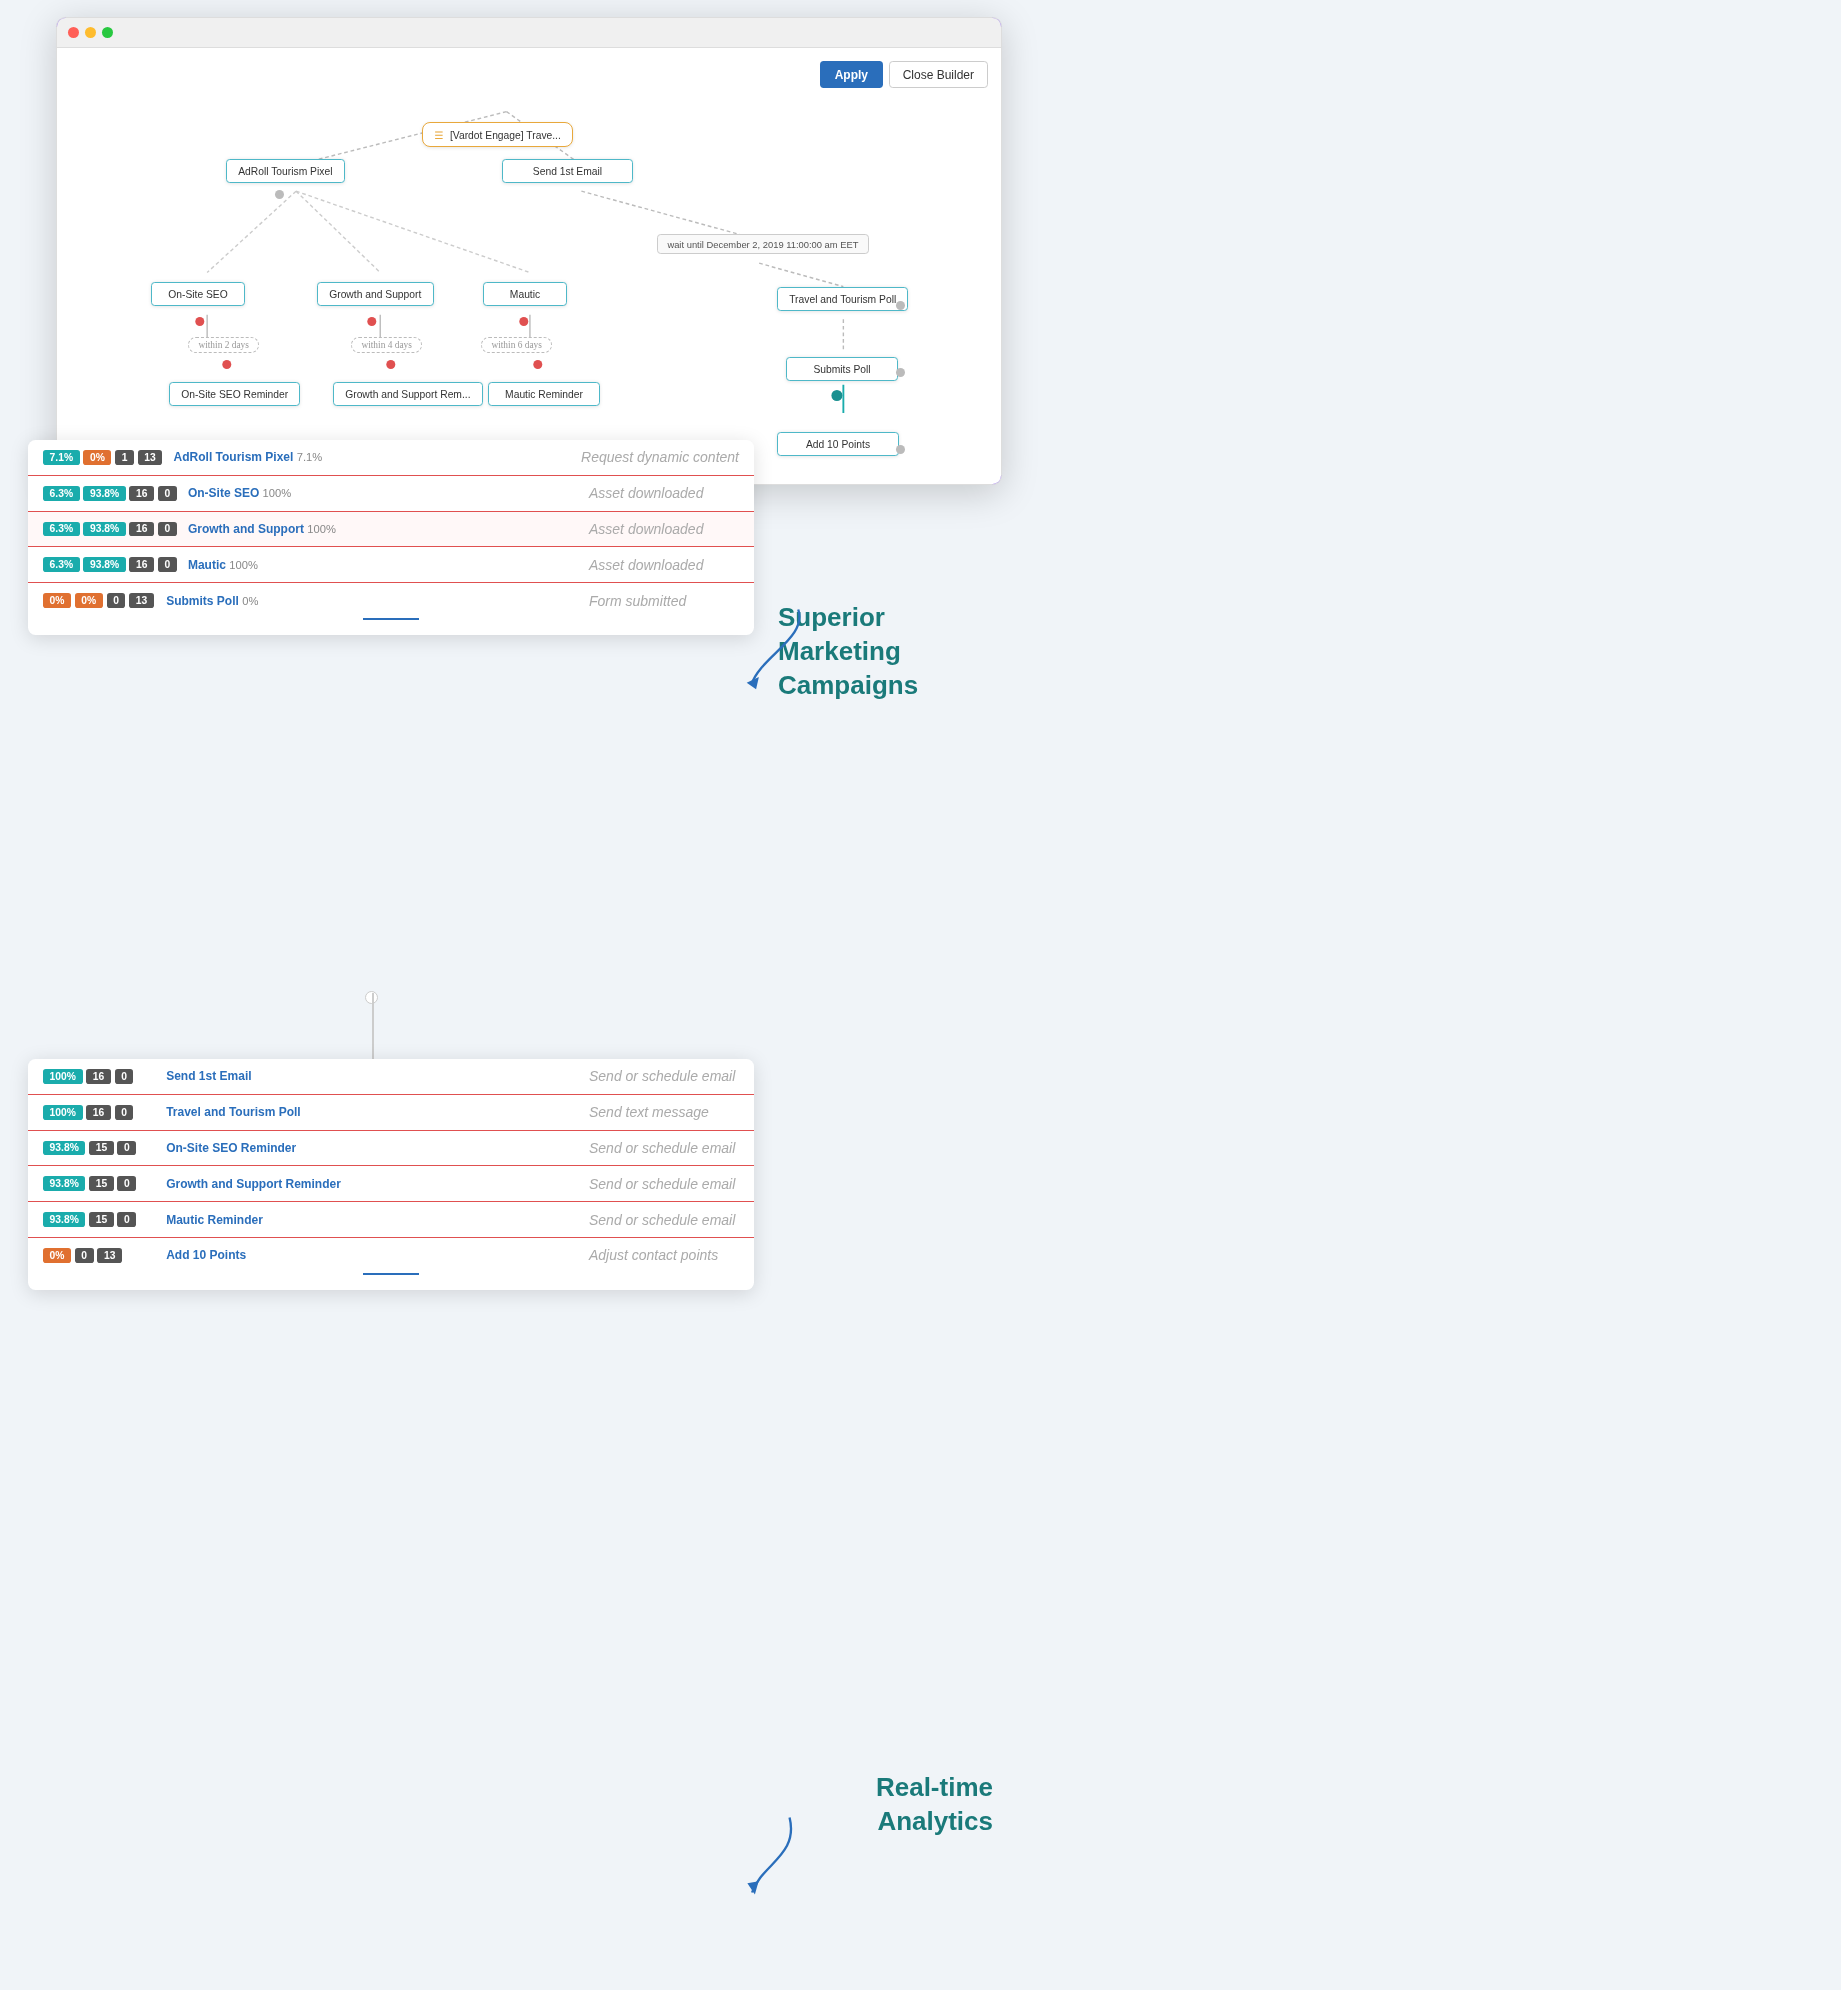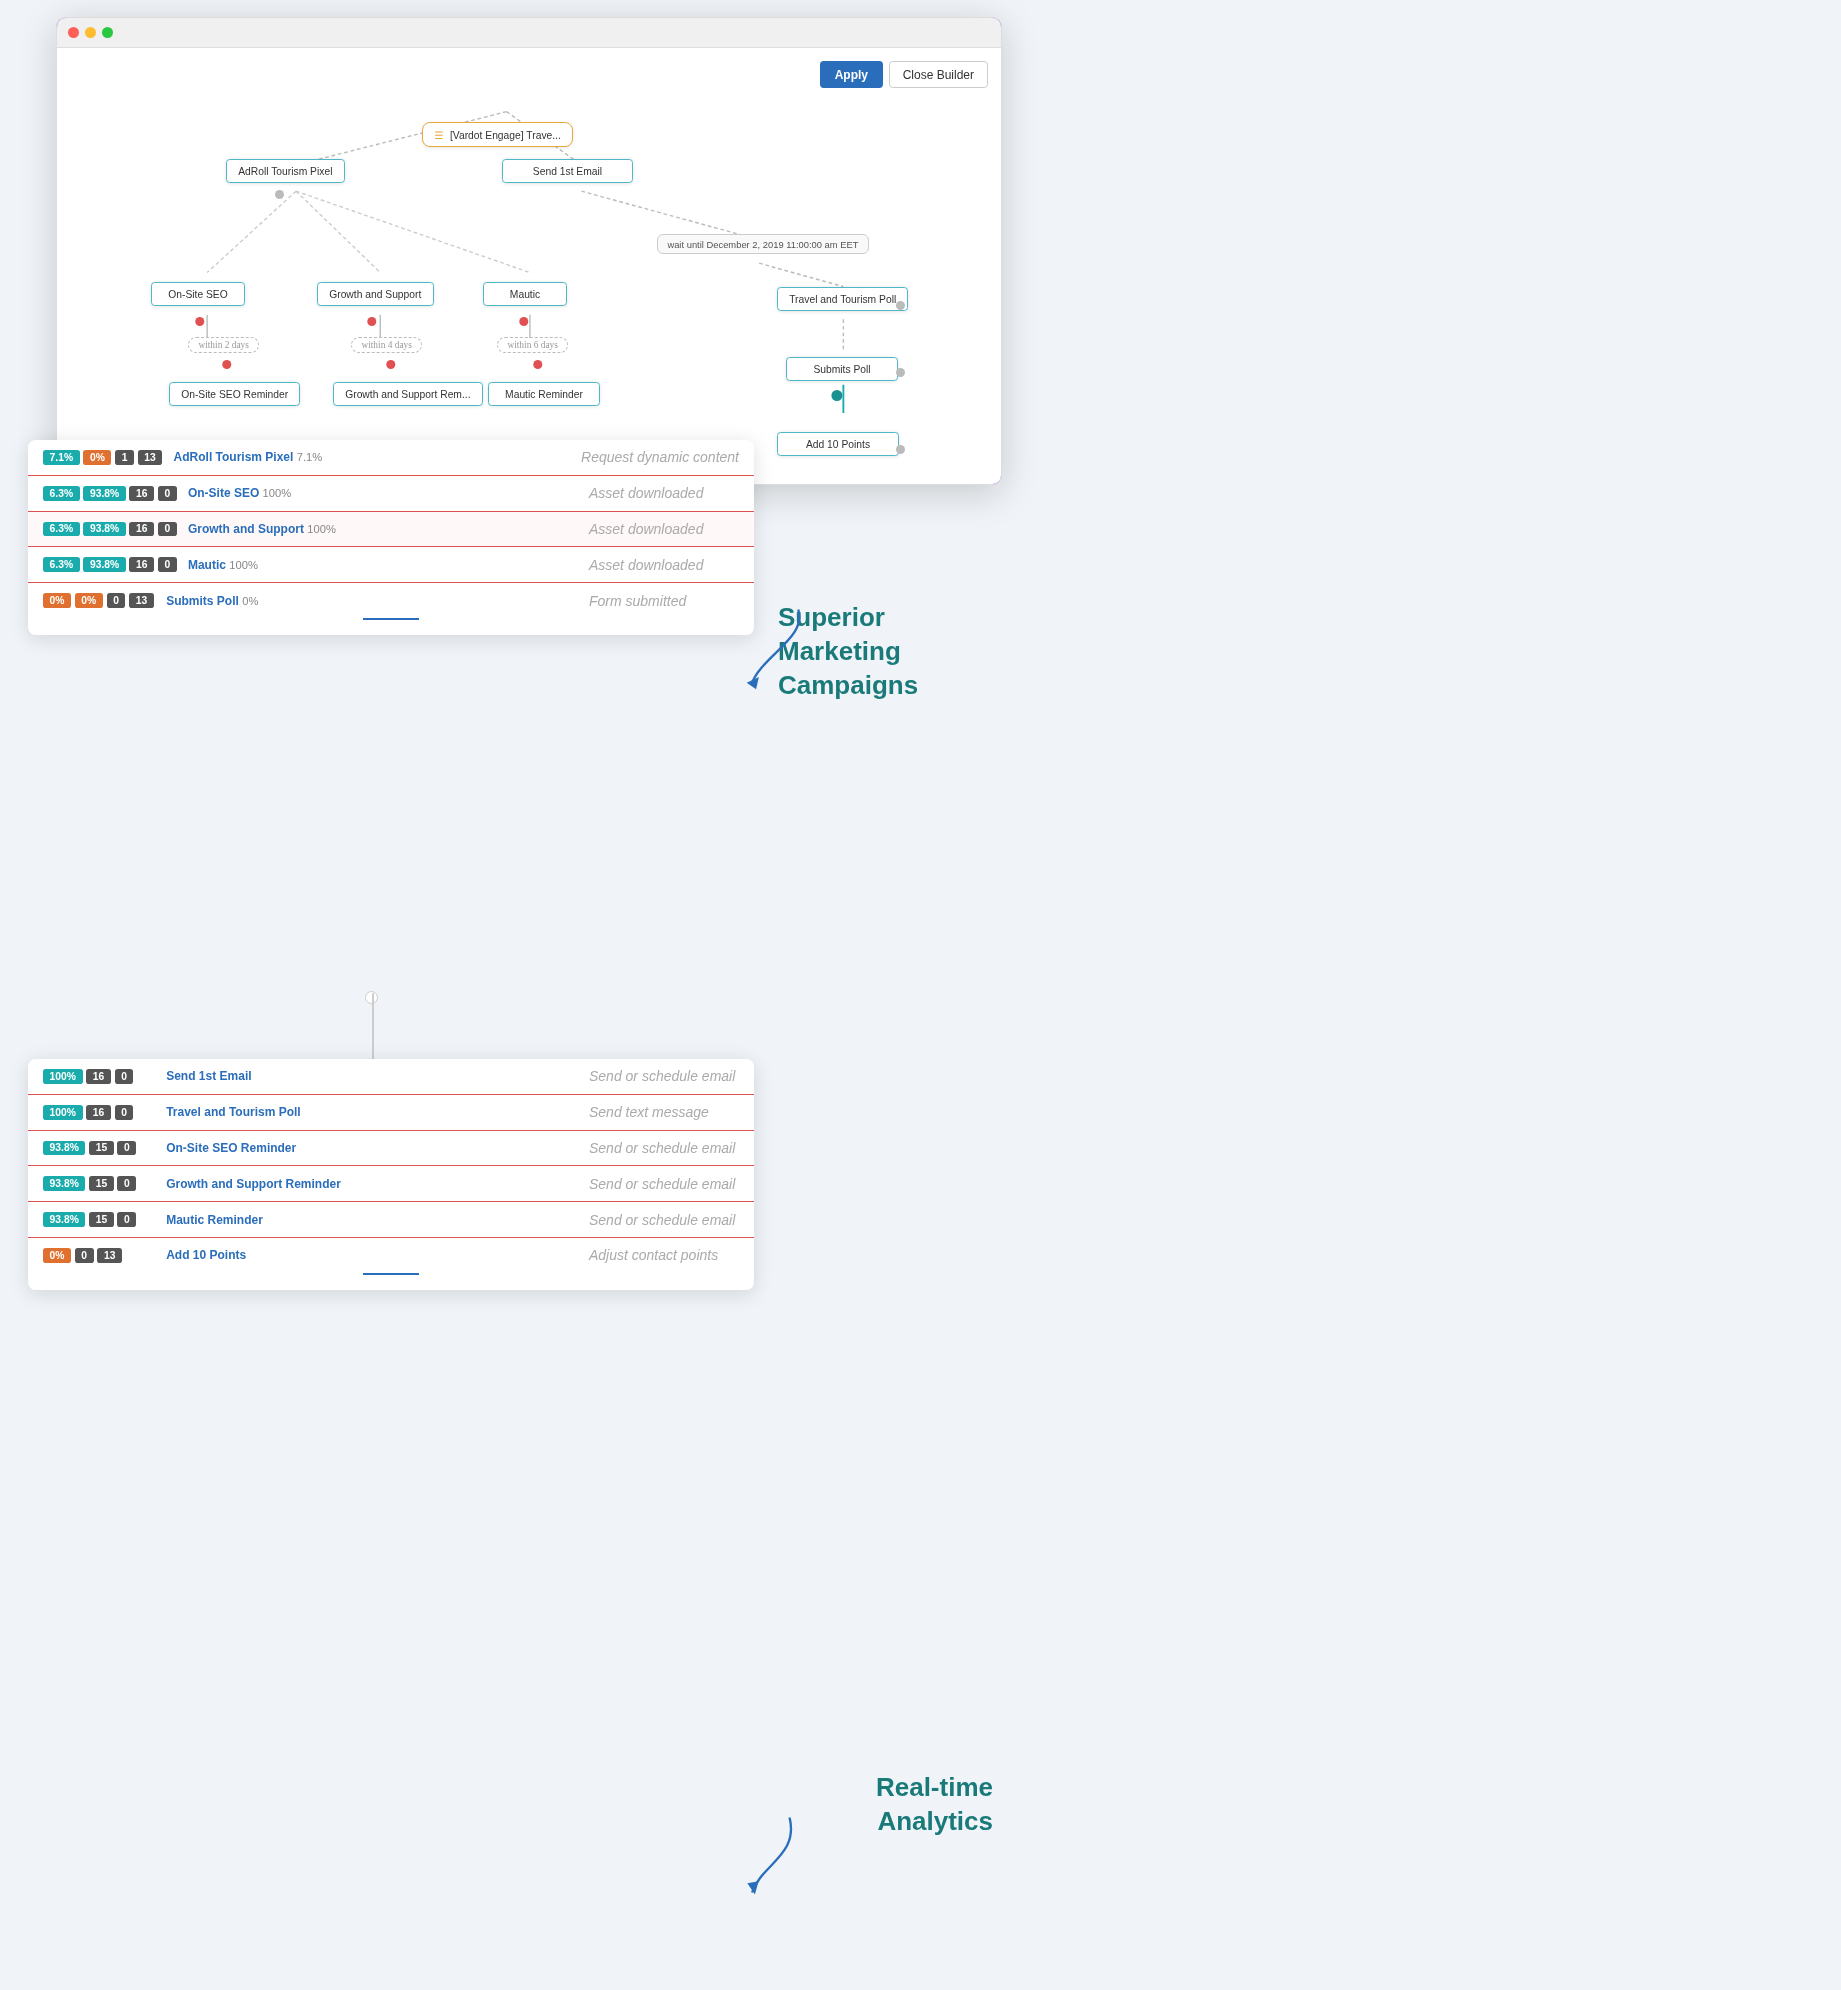--- a/index.html
+++ b/index.html
@@ -337,21 +337,21 @@
     <div class="flow-node" style="left:169px;top:111px;min-width:112px;">
       <span>AdRoll Tourism Pixel</span>
     </div>
 
     <div class="gray-dot" style="position:absolute;left:218px;top:142px;"></div>
 
     <div class="flow-node" style="left:445px;top:111px;min-width:131px;">
       <span>Send 1st Email</span>
     </div>
 
-    <div class="wait-node" style="left:600px;top:186px;border-radius:6px;">
+    <div class="wait-node" style="left:600px;top:186px;">
       <span>wait until December 2, 2019 11:00:00 am EET</span>
     </div>
 
     <div class="flow-node" style="left:94px;top:234px;min-width:94px;">
       <span>On-Site SEO</span>
     </div>
     <div class="red-dot" style="position:absolute;left:143px;top:269px;"></div>
 
     <div class="flow-node" style="left:260px;top:234px;min-width:112px;">
       <span>Growth and Support</span>
@@ -371,21 +371,21 @@
     <div class="flow-connector" style="left:131px;top:289px;">
       <span>within 2 days</span>
     </div>
     <div class="red-dot" style="position:absolute;left:170px;top:312px;"></div>
 
     <div class="flow-connector" style="left:294px;top:289px;">
       <span>within 4 days</span>
     </div>
     <div class="red-dot" style="position:absolute;left:334px;top:312px;"></div>
 
-    <div class="flow-connector" style="left:440px;top:289px;">
+    <div class="flow-connector" style="left:424px;top:289px;">
       <span>within 6 days</span>
     </div>
     <div class="red-dot" style="position:absolute;left:481px;top:312px;"></div>
 
     <div class="flow-node" style="left:729px;top:309px;min-width:112px;">
       <span>Submits Poll</span>
     </div>
     <div class="teal-dot" style="position:absolute;left:780px;top:342px;"></div>
     <div class="gray-dot" style="position:absolute;left:839px;top:320px;"></div>
 

